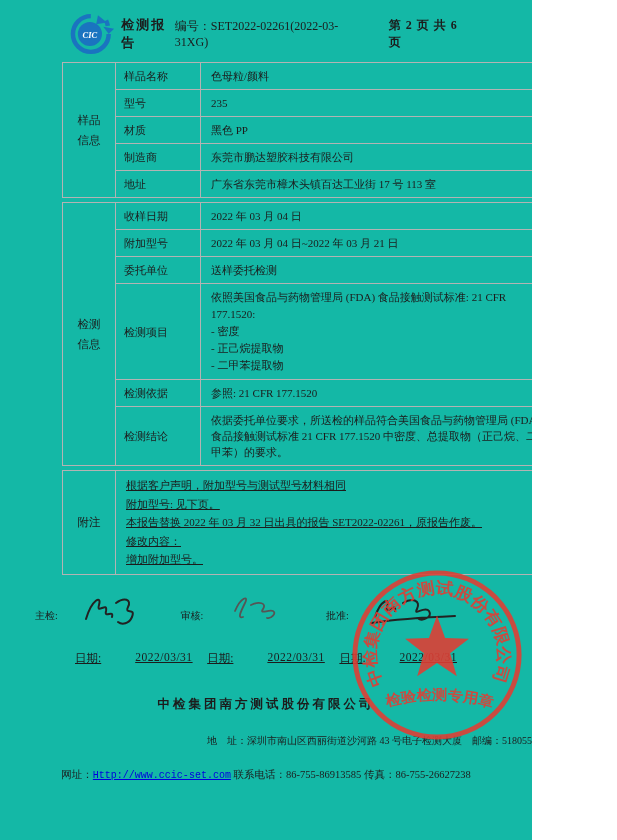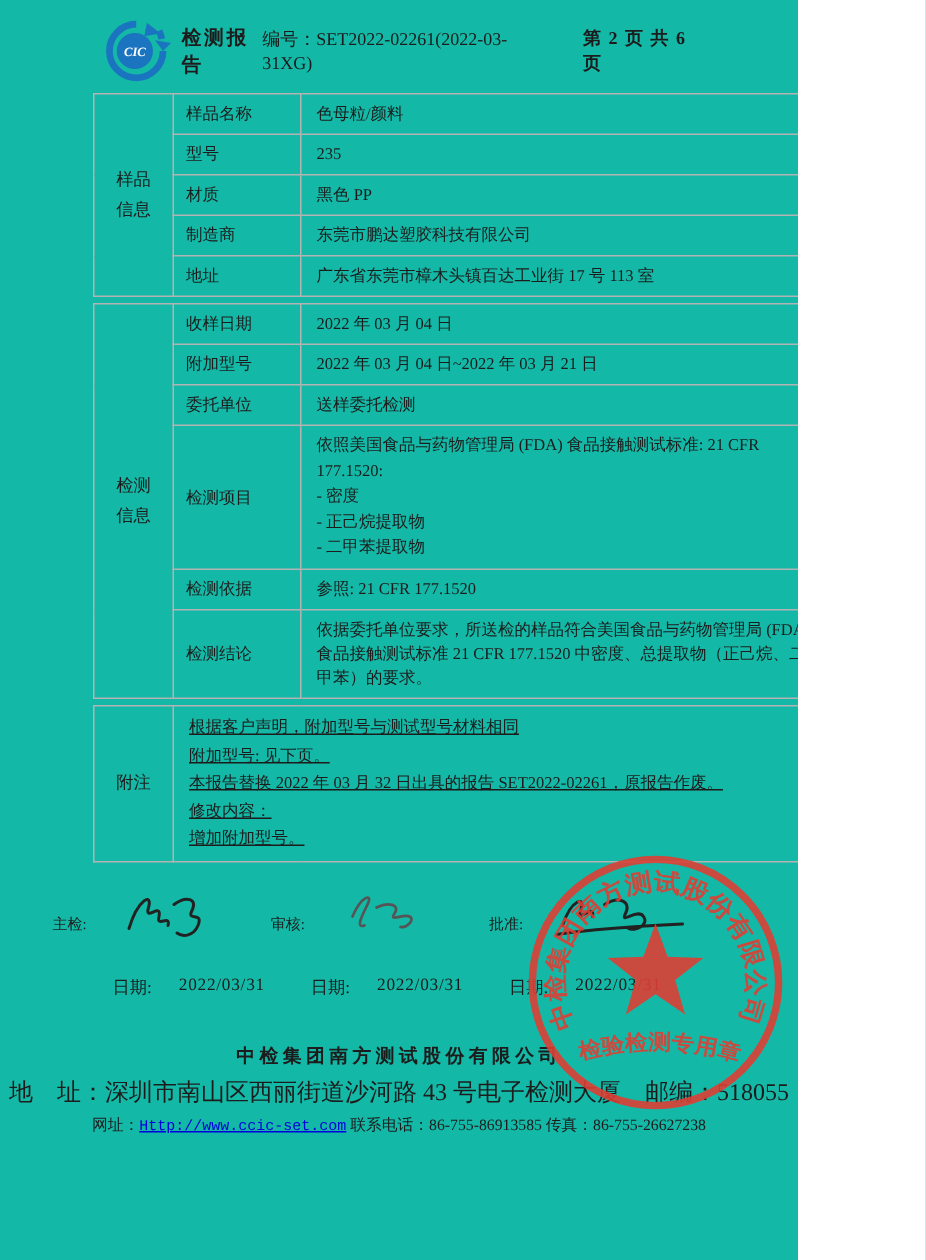--- a/index.html
+++ b/index.html
@@ -39,27 +39,27 @@
     padding:28px 60px 0 35px; height:52px; box-sizing:border-box;
     font-size:10px;
   }
   .sigblock { display:flex; align-items:flex-end; width:33.3%; }
   .sigblock .siglabel { padding-bottom:8px; }
   .sigblock svg { margin-left:14px; }
   .daterow {
     display:flex; align-items:center;
     padding:20px 60px 0 75px; font-size:11.5px;
   }
-  .dateblock { display:flex; width:33.3%; }
-  .dateblock .dateval { margin-left:18px; letter-spacing:0.5px; }
+  .dateblock { display:flex; width:33.3%;text-decoration:underline; }
+  .dateblock .dateval { margin-left:34px; letter-spacing:0.5px; }
   
   .footer { margin-top:30px; text-align:center; }
   .footer .company { font-size:12.5px; font-weight:bold; letter-spacing:3px; }
-  .footer .addr { font-size:16px; margin-top:5px; }
-  .footer .contact { font-size:10.5px; margin-top:4px; }
+  .footer .addr { font-size:10px; margin-top:21px;text-align:right; }
+  .footer .contact { font-size:10.5px; margin-top:20px; }
   .footer .weburl {
     color:#0000dd; text-decoration:underline;
     font-family:"Liberation Mono", monospace; font-size:10px;
   }
   
   .stamp {
     position:absolute; left:348px; top:566px; width:178px; height:178px;
     opacity:0.88; pointer-events:none;
   }
 </style>

